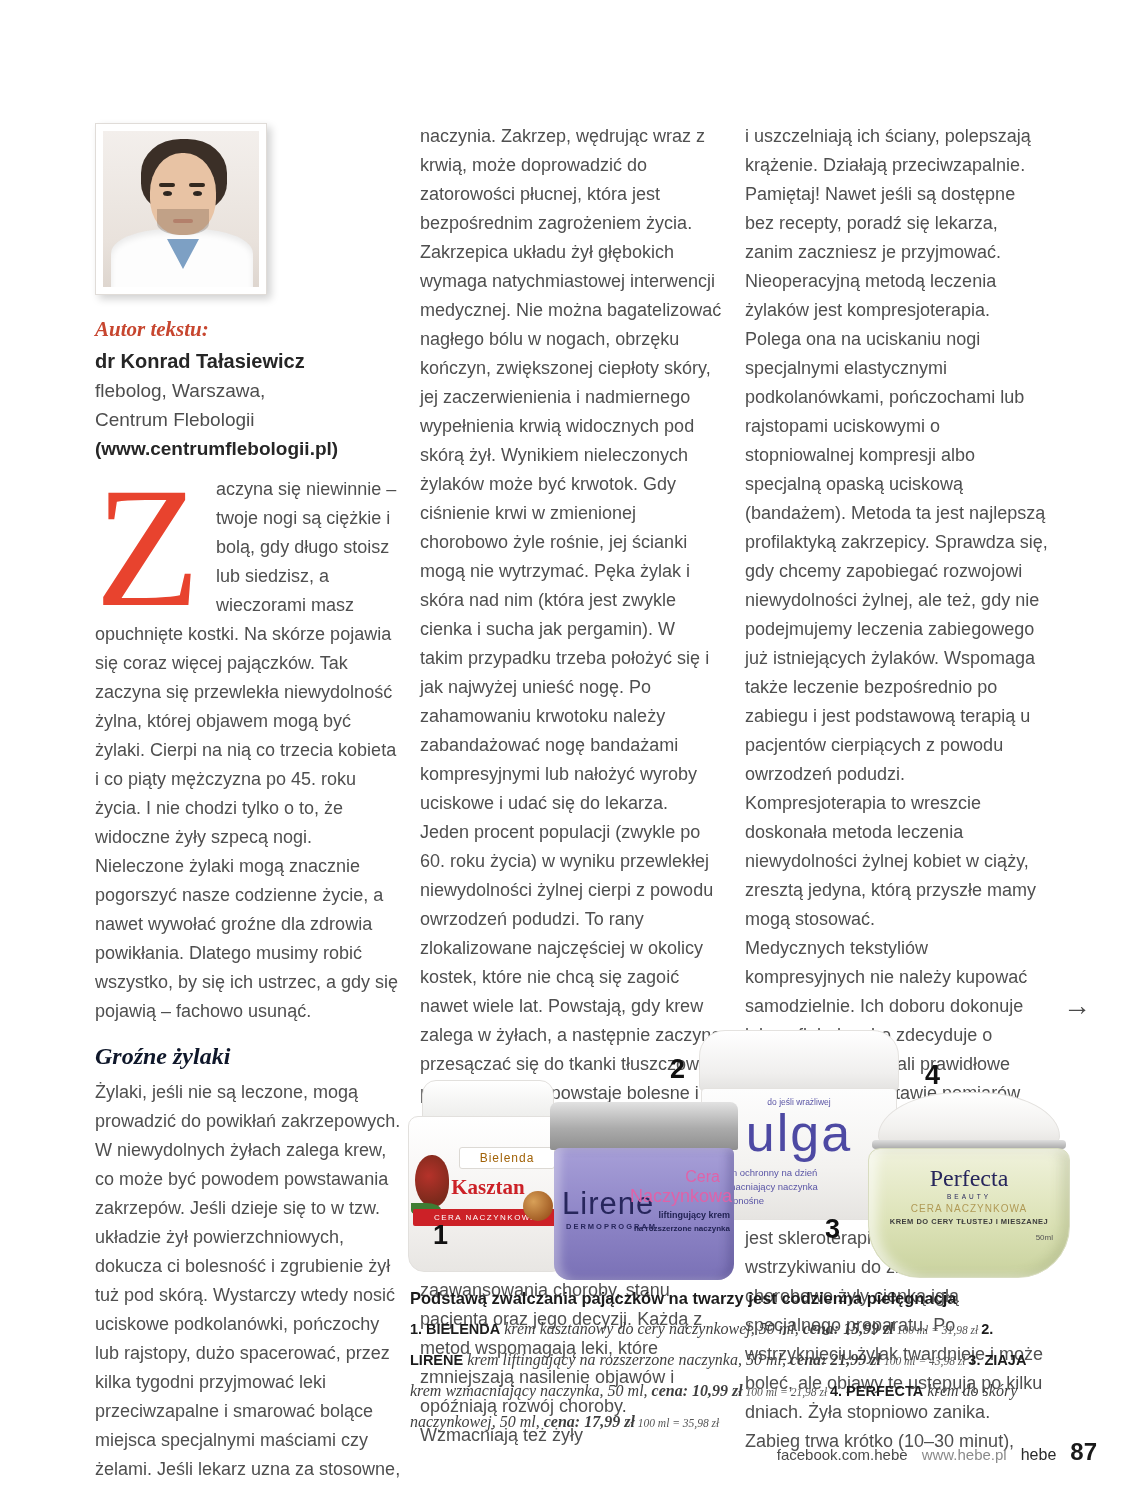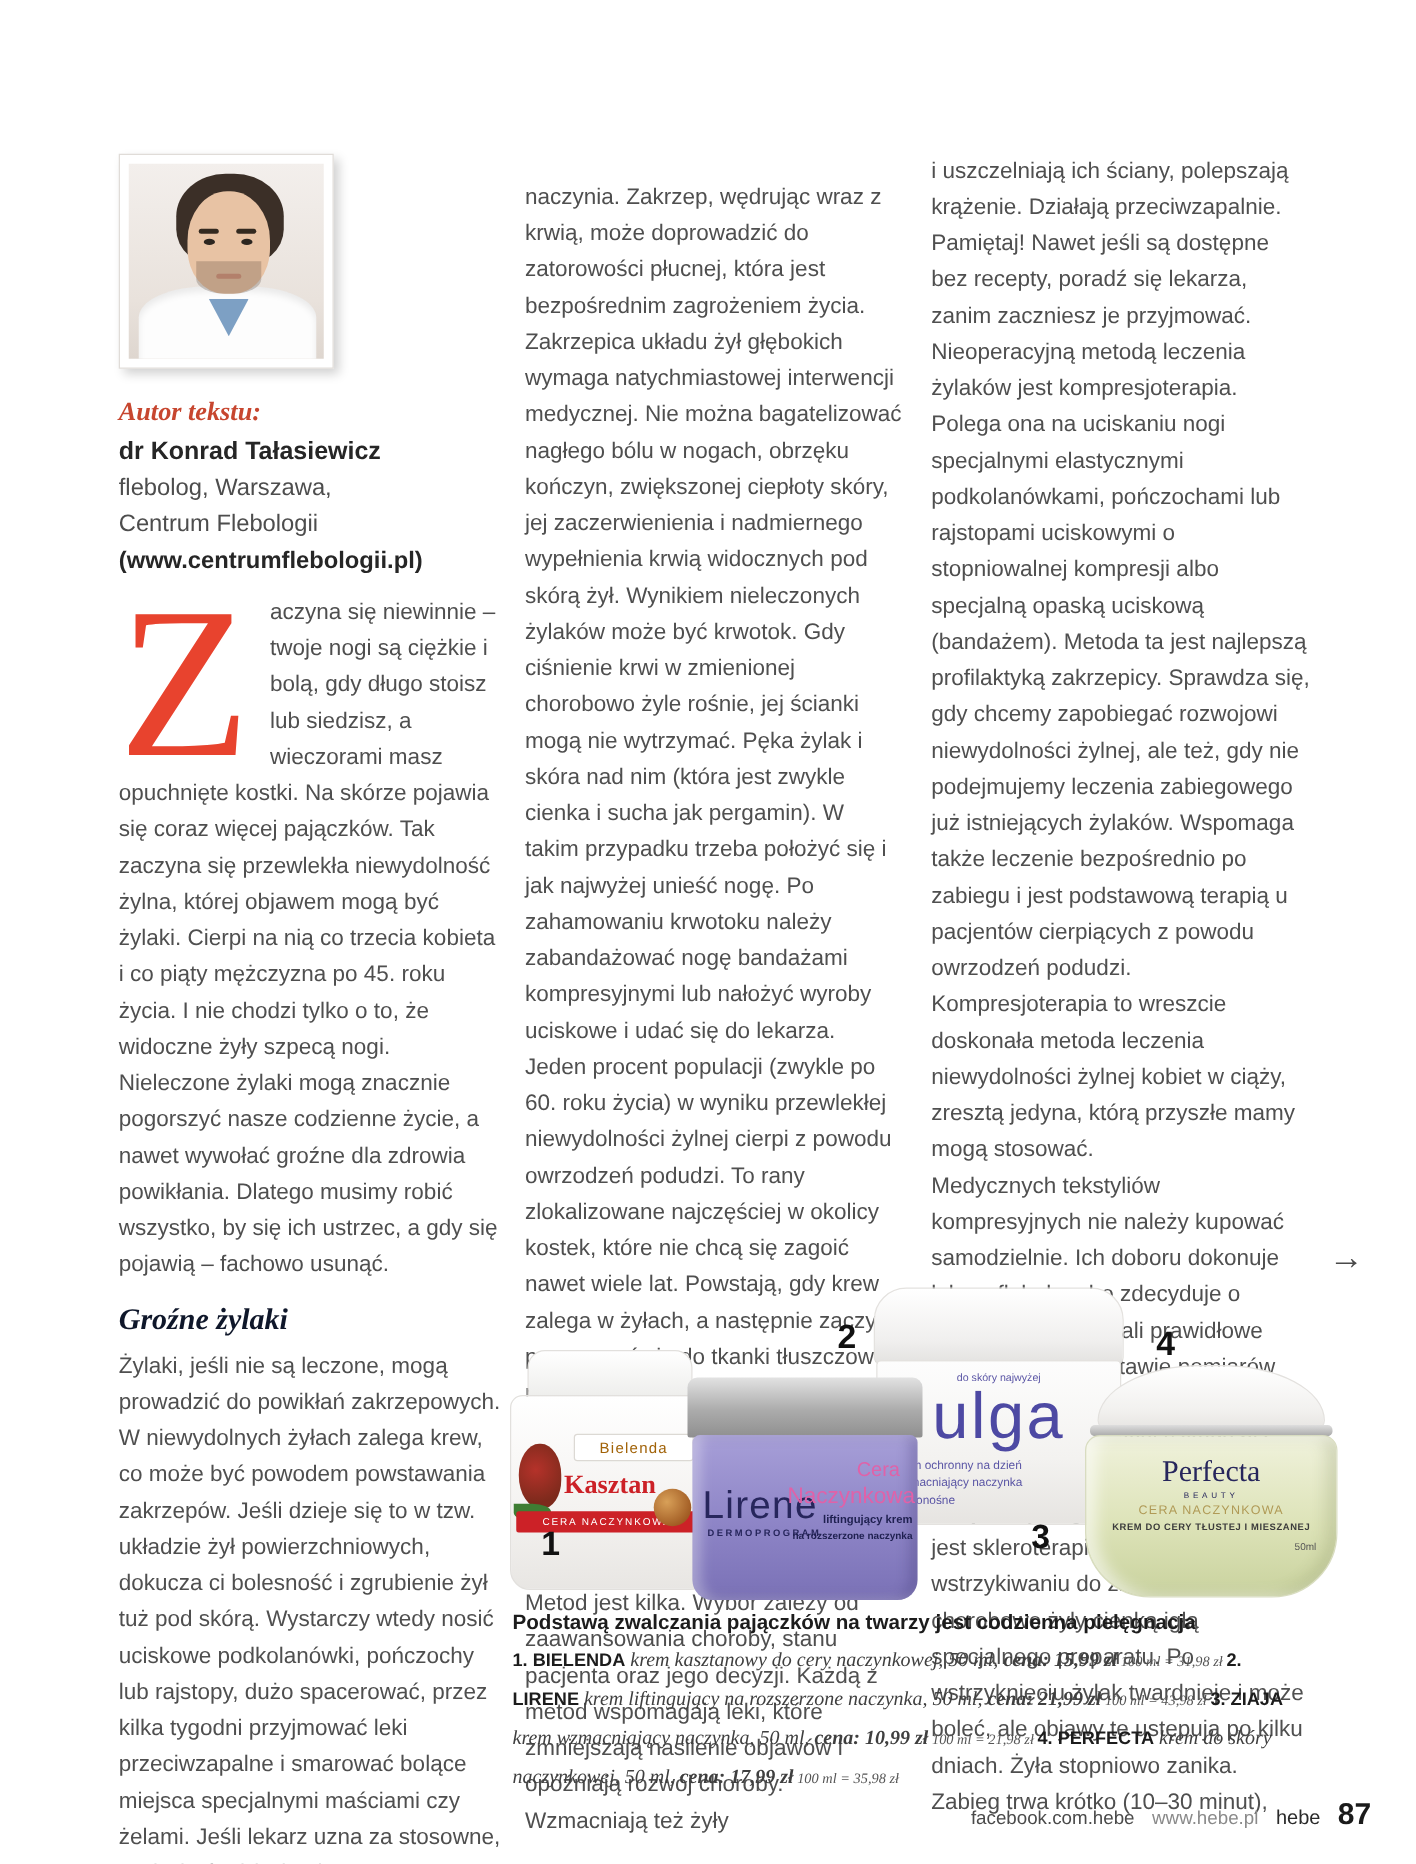--- a/index.html
+++ b/index.html
@@ -27,21 +27,21 @@
   .ph-coat { position:absolute; left:8px; top:98px; width:142px; height:62px; background:#fdfdfd; border-radius:40% 40% 0 0; box-shadow:inset 0 4px 6px rgba(0,0,0,.08); }
   .ph-shirt{ position:absolute; left:64px; top:108px; width:32px; height:30px; background:#7da0c4; clip-path:polygon(50% 100%,0 0,100% 0); }
   .author-label { margin-top:22px; font-family:"Liberation Serif", serif; font-style:italic; font-weight:bold; font-size:21px; color:#c7462f; }
   .author-name  { margin-top:8px; font-size:20px; font-weight:bold; color:#262626; }
   .author-role, .author-org { margin-top:7px; font-size:19px; color:#4d4d4d; }
   .author-url   { margin-top:7px; font-size:19px; font-weight:bold; color:#262626; }
 
   
   .col { position:absolute; top:122px; width:303px; font-size:18px; line-height:29px; color:#4f4f4f; text-align:left; }
   .col-1 { left:95px; top:475px; width:306px; }
-  .col-2 { left:420px;margin-top:21px; }
+  .col-2 { left:420px; }
   .col-3 { left:745px; }
   .dropcap {
     float:left; font-family:"Liberation Serif", serif; color:#e8432e;
     font-size:172px; line-height:132px; margin:6px 16px 4px 0; font-weight:normal;
   }
   .section-heading {
     font-family:"Liberation Serif", serif; font-style:italic; font-weight:bold;
     font-size:24px; color:#0f172a; margin:14px 0 6px 0; line-height:32px;
   }
   .col p { margin:0; }
@@ -185,21 +185,21 @@
         <div class="j2-cera">Cera</div>
         <div class="j2-nacz">Naczynkowa</div>
         <div class="j2-desc1">liftingujący krem</div>
         <div class="j2-desc2">na rozszerzone naczynka</div>
       </div>
     </div>
 
     <div class="jar jar-ulga">
       <div class="j3-lid"></div>
       <div class="j3-body">
-        <div class="j3-top">do skóry najwyżej</div>
+        <div class="j3-top">do jeśli wrażliwej</div>
         <div class="j3-brand">ulga</div>
         <div class="j3-d1">krem ochronny na dzień</div>
         <div class="j3-d2">wzmacniający naczynka</div>
         <div class="j3-d3">krwionośne</div>
       </div>
     </div>
 
     <div class="jar jar-perfecta">
       <div class="j4-lid"></div>
       <div class="j4-ring"></div>

